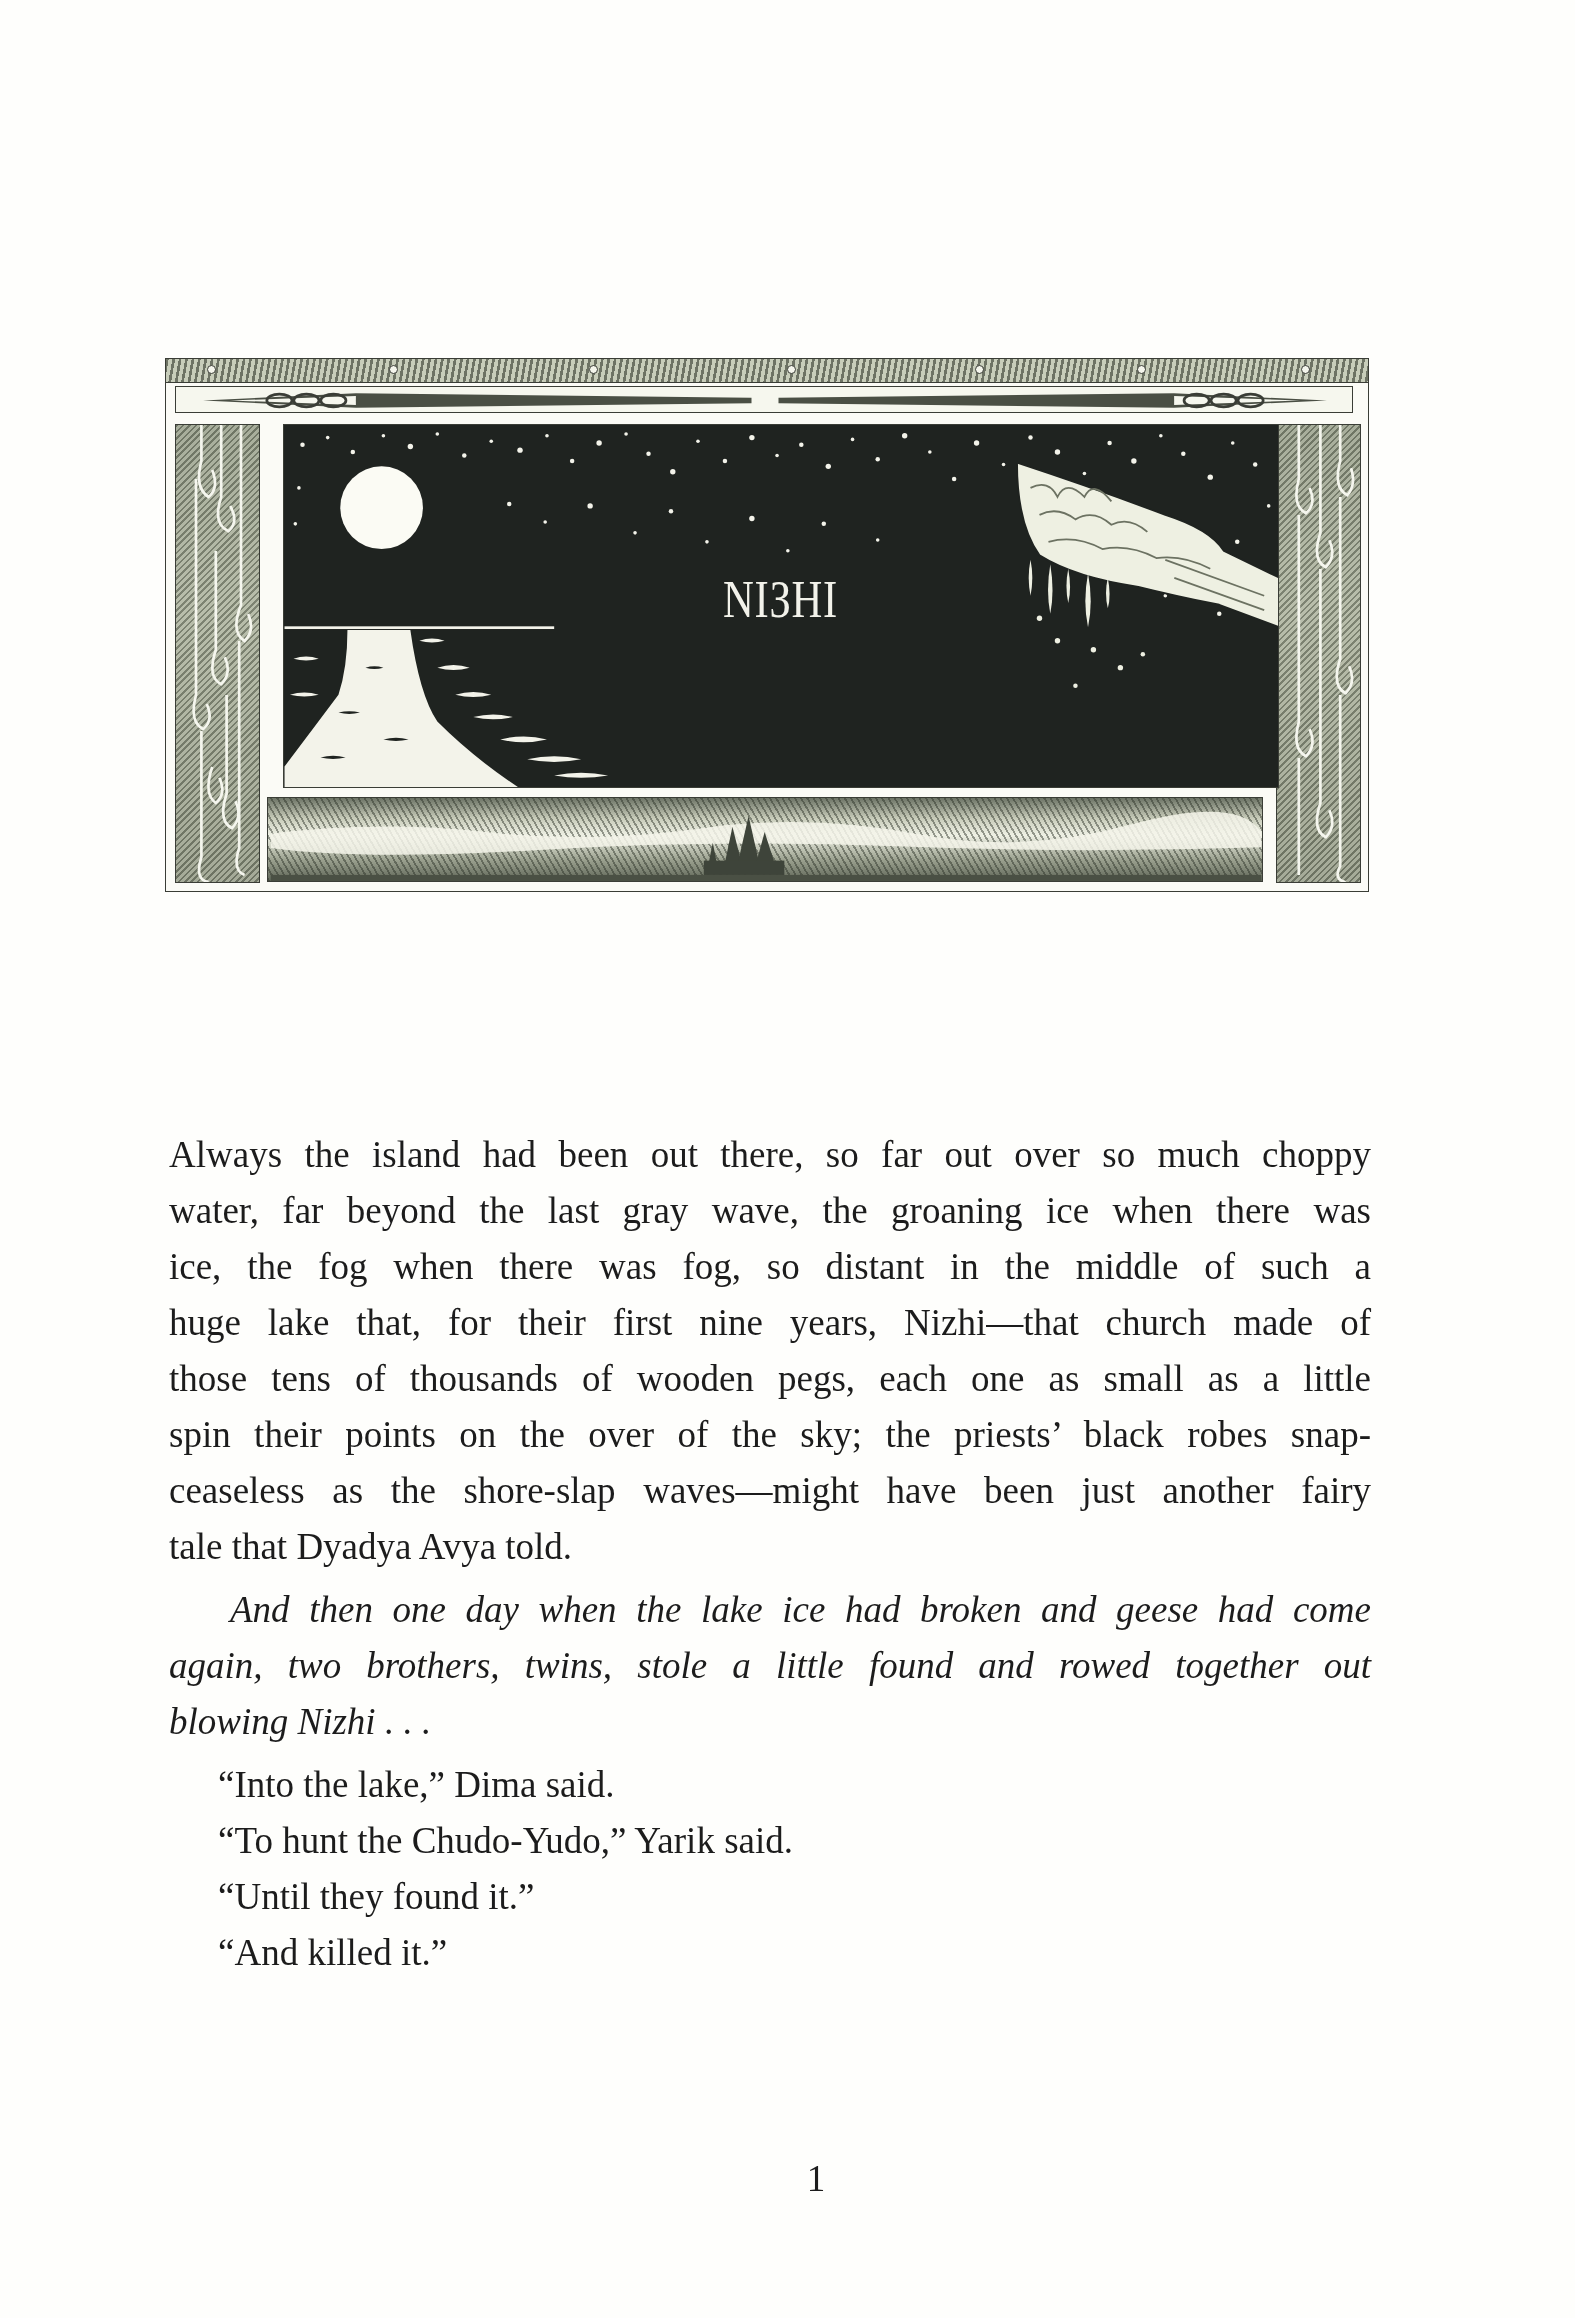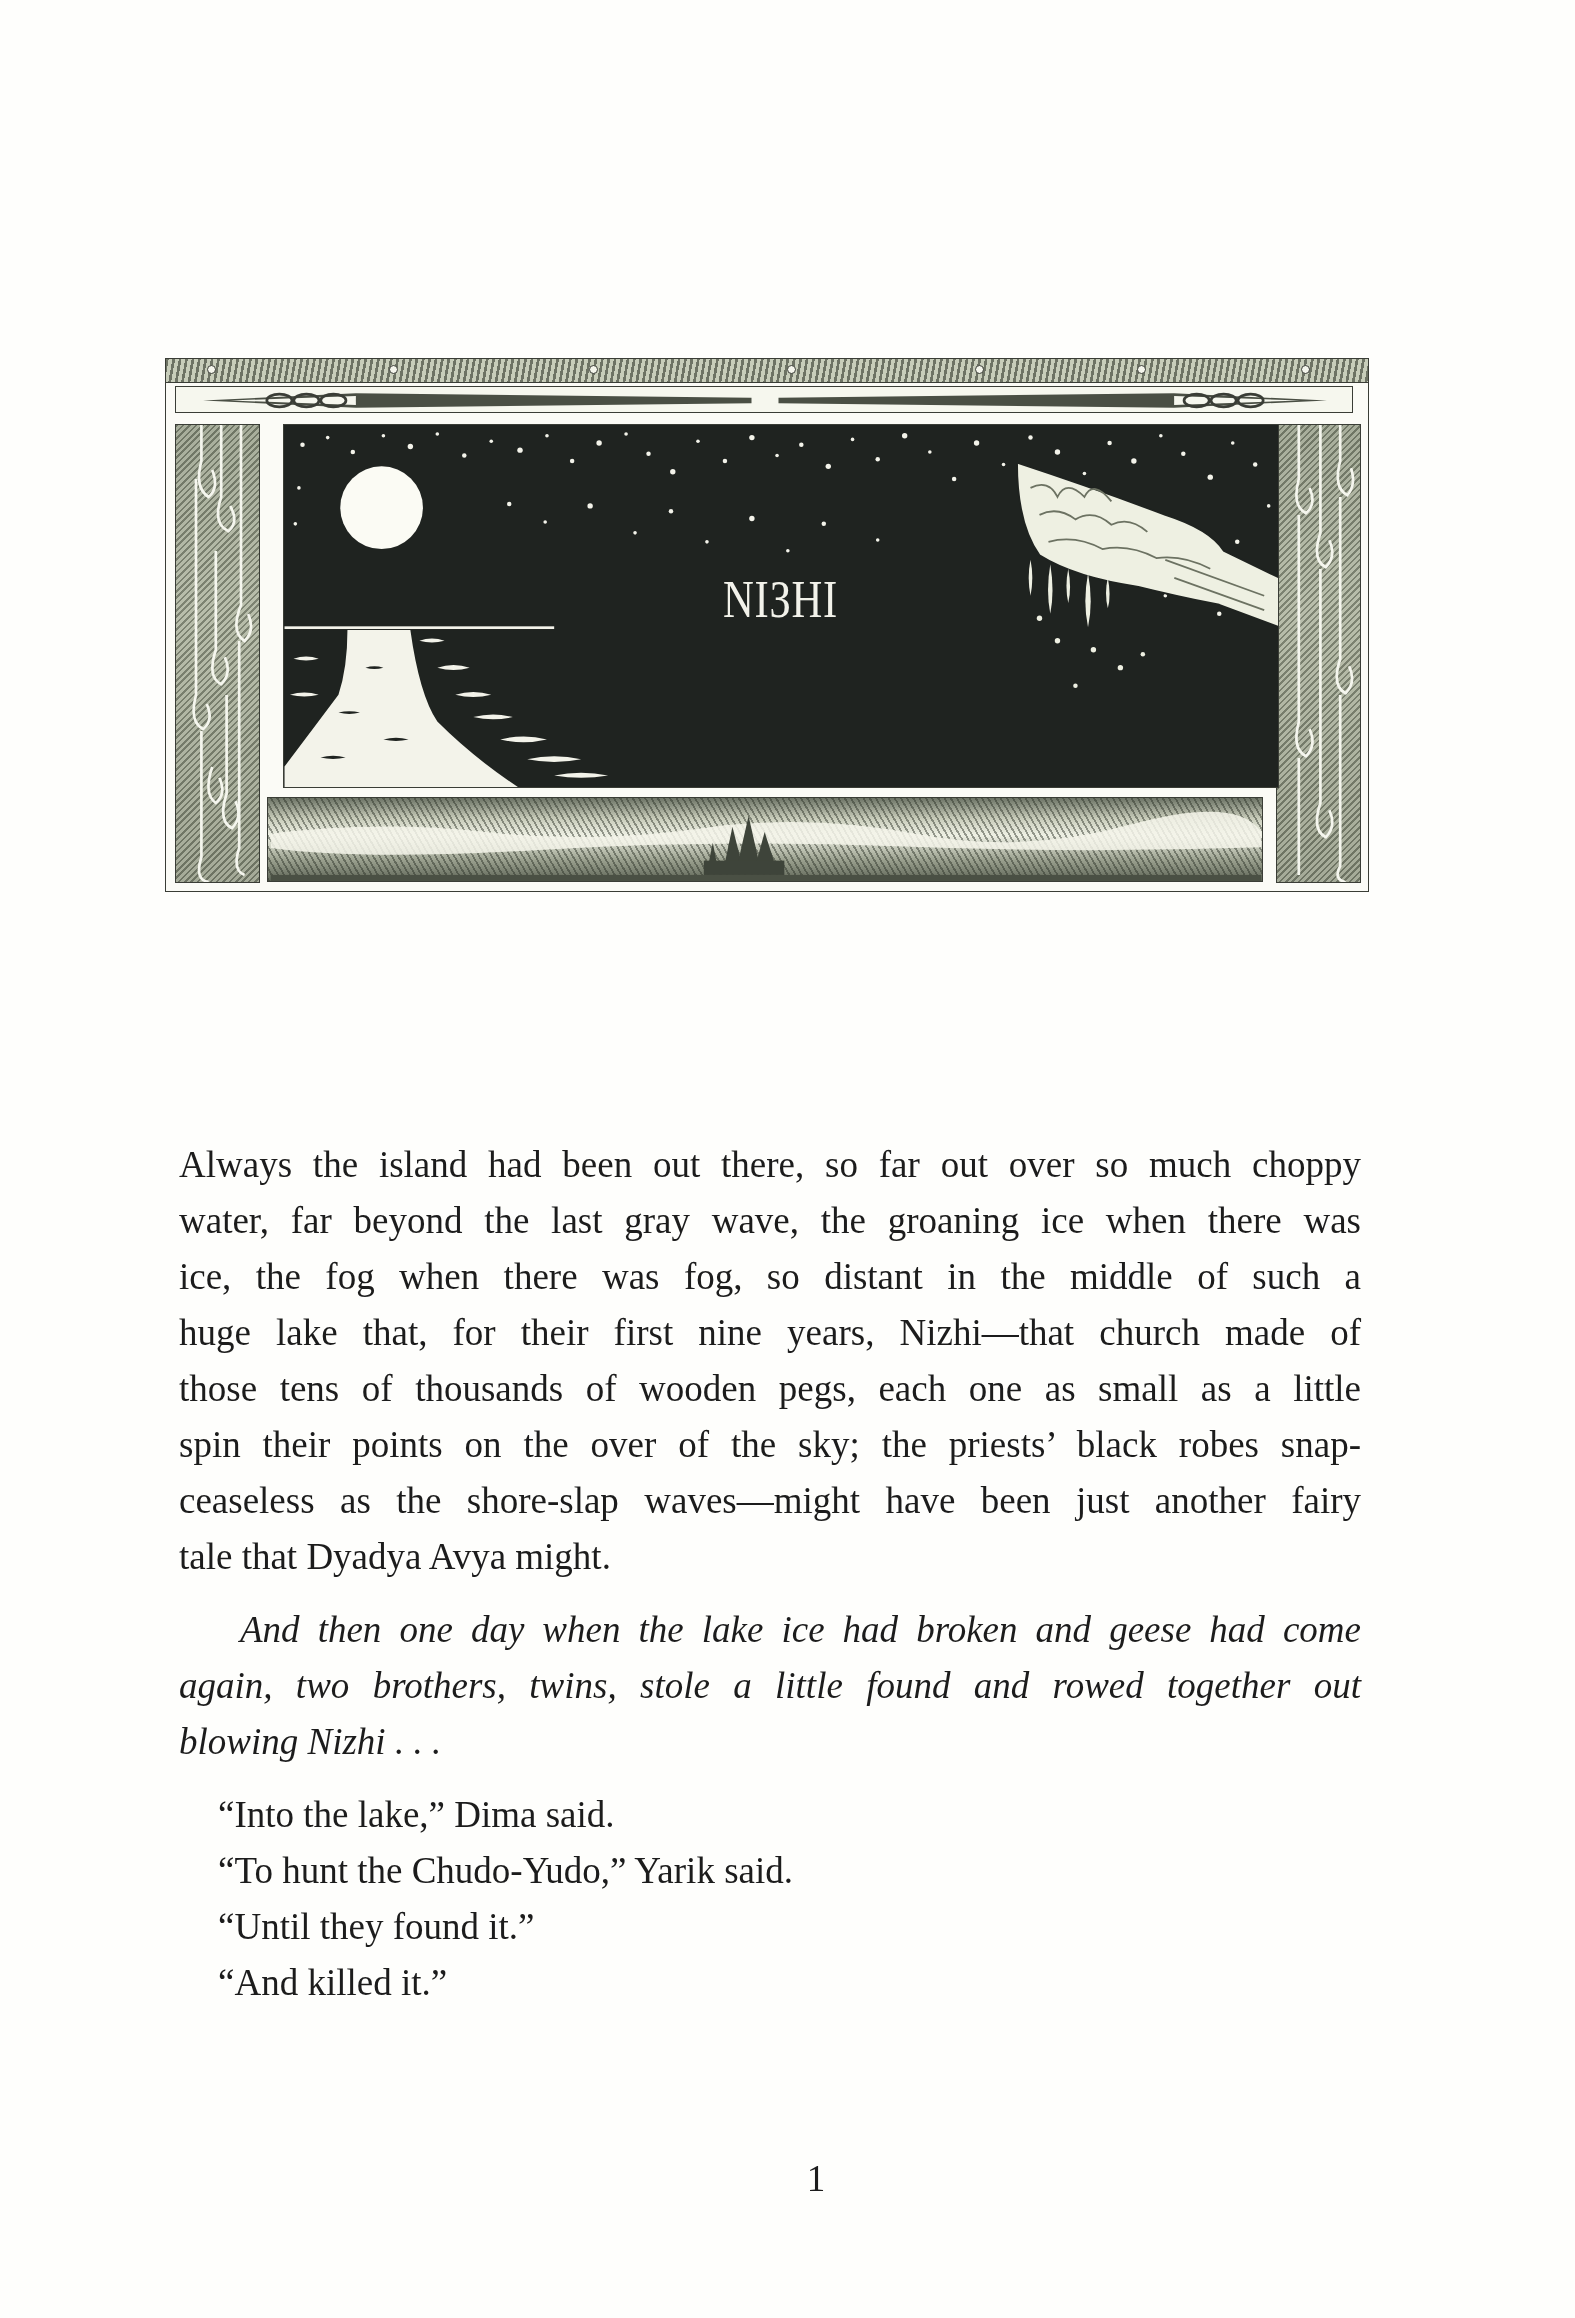--- a/index.html
+++ b/index.html
@@ -117,21 +117,21 @@
     
     .text-block {
       position: absolute;
       left: 162px;
       top: 1120px;
       width: 1216px;
       font-size: 37px;
       line-height: 56px;
     }
     .para {
-      margin: 17px;
+      margin: 7px;
       text-align: justify;
       hyphens: manual;
     }
     .para.italic { font-style: italic; }
     .line {
       display: block;
       text-align: justify;
       text-align-last: justify;
       white-space: nowrap;
     }
@@ -354,21 +354,21 @@
 
 <div class="text-block">
   <p class="para">
     <span class="line">Always the island had been out there, so far out over so much choppy</span>
     <span class="line">water, far beyond the last gray wave, the groaning ice when there was</span>
     <span class="line">ice, the fog when there was fog, so distant in the middle of such a</span>
     <span class="line">huge lake that, for their first nine years, Nizhi—that church made of</span>
     <span class="line">those tens of thousands of wooden pegs, each one as small as a little</span>
     <span class="line">spin their points on the over of the sky; the priests’ black robes snap-</span>
     <span class="line">ceaseless as the shore-slap waves—might have been just another fairy</span>
-    <span class="line last">tale that Dyadya Avya might.</span>
+    <span class="line last">tale that Dyadya Avya told.</span>
   </p>
   <p class="para italic">
     <span class="line" style="padding-left:61px">And then one day when the lake ice had broken and geese had come</span>
     <span class="line">again, two brothers, twins, stole a little found and rowed together out</span>
     <span class="line last">blowing Nizhi . . .</span>
   </p>
   <div>
     <span class="dialogue">“Into the lake,” Dima said.</span>
     <span class="dialogue">“To hunt the Chudo-Yudo,” Yarik said.</span>
     <span class="dialogue">“Until they found it.”</span>

